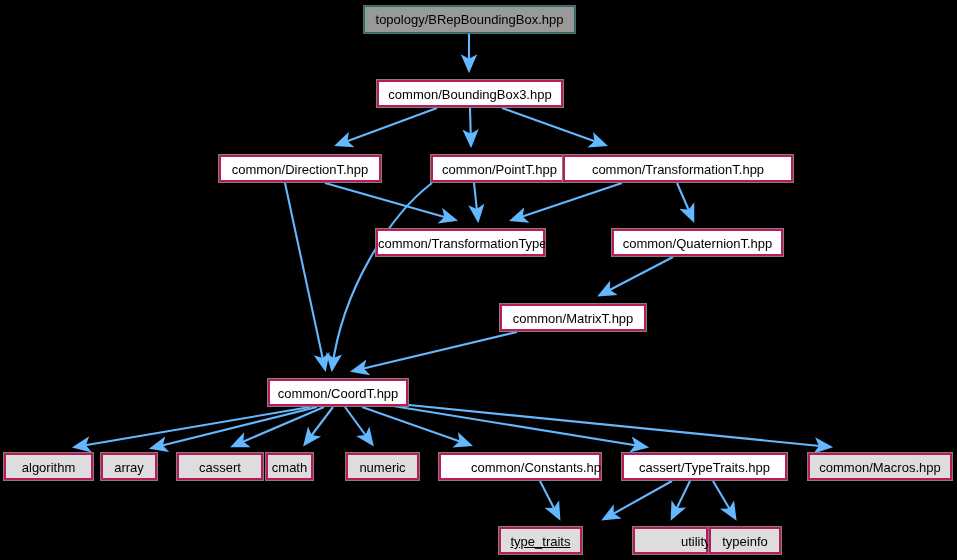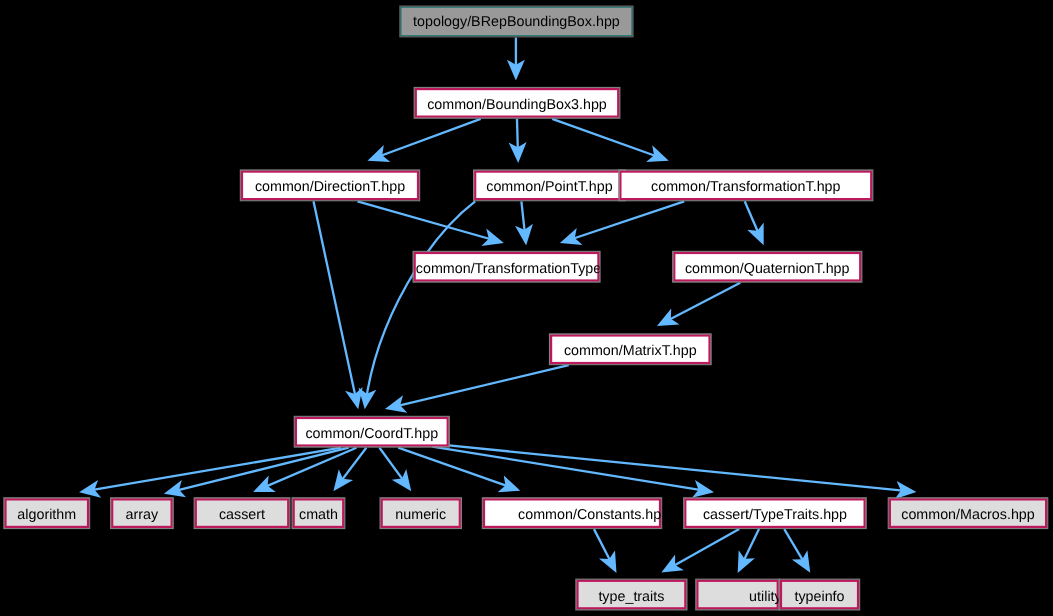--- a/index.html
+++ b/index.html
@@ -88,26 +88,26 @@
   <div id="node-layer">
       <div class="node root" style="left: 364px; top: 6px; width: 211px;">topology/BRepBoundingBox.hpp</div>
       <div class="node" style="left: 377px; top: 80px; width: 186px;">common/BoundingBox3.hpp</div>
       <div class="node" style="left: 219px; top: 155px; width: 162px;">common/DirectionT.hpp</div>
       <div class="node" style="left: 403px; top: 155px; width: 137px; margin-left: 28px;">common/PointT.hpp</div>
       <div class="node" style="left: 563px; top: 155px; width: 230px;">common/TransformationT.hpp</div>
       <div class="node" style="left: 376px; top: 229px; width: 169px;">common/TransformationType.hpp</div>
       <div class="node" style="left: 612px; top: 229px; width: 171px;">common/QuaternionT.hpp</div>
       <div class="node" style="left: 500px; top: 304px; width: 146px;">common/MatrixT.hpp</div>
       <div class="node" style="left: 268px; top: 379px; width: 140px;">common/CoordT.hpp</div>
-      <div class="node sys" style="left: 4px; top: 453px; width: 77px;">algorithm</div>
+      <div class="node sys" style="left: 4px; top: 453px; width: 89px;">algorithm</div>
       <div class="node sys" style="left: 101px; top: 453px; width: 56px;">array</div>
       <div class="node sys" style="left: 177px; top: 453px; width: 86px;">cassert</div>
       <div class="node sys" style="left: 266px; top: 453px; width: 47px;">cmath</div>
       <div class="node sys" style="left: 346px; top: 453px; width: 73px;">numeric</div>
       <div class="node" style="left: 439px; top: 453px; width: 162px; padding-left: 30px;">common/Constants.hpp</div>
       <div class="node" style="left: 622px; top: 453px; width: 165px;">cassert/TypeTraits.hpp</div>
       <div class="node sys" style="left: 808px; top: 453px; width: 144px;">common/Macros.hpp</div>
-      <div class="node sys" style="left: 524px; top: 527px; width: 100px;">type_traits</div>
+      <div class="node sys" style="left: 499px; top: 527px; width: 83px; text-decoration: underline;">type_traits</div>
       <div class="node sys" style="left: 633px; top: 527px; width: 75px; padding-left: 46px;">utility</div>
       <div class="node sys" style="left: 709px; top: 527px; width: 72px;">typeinfo</div>
     </div>
 
 </div>
 
 </body></html>

